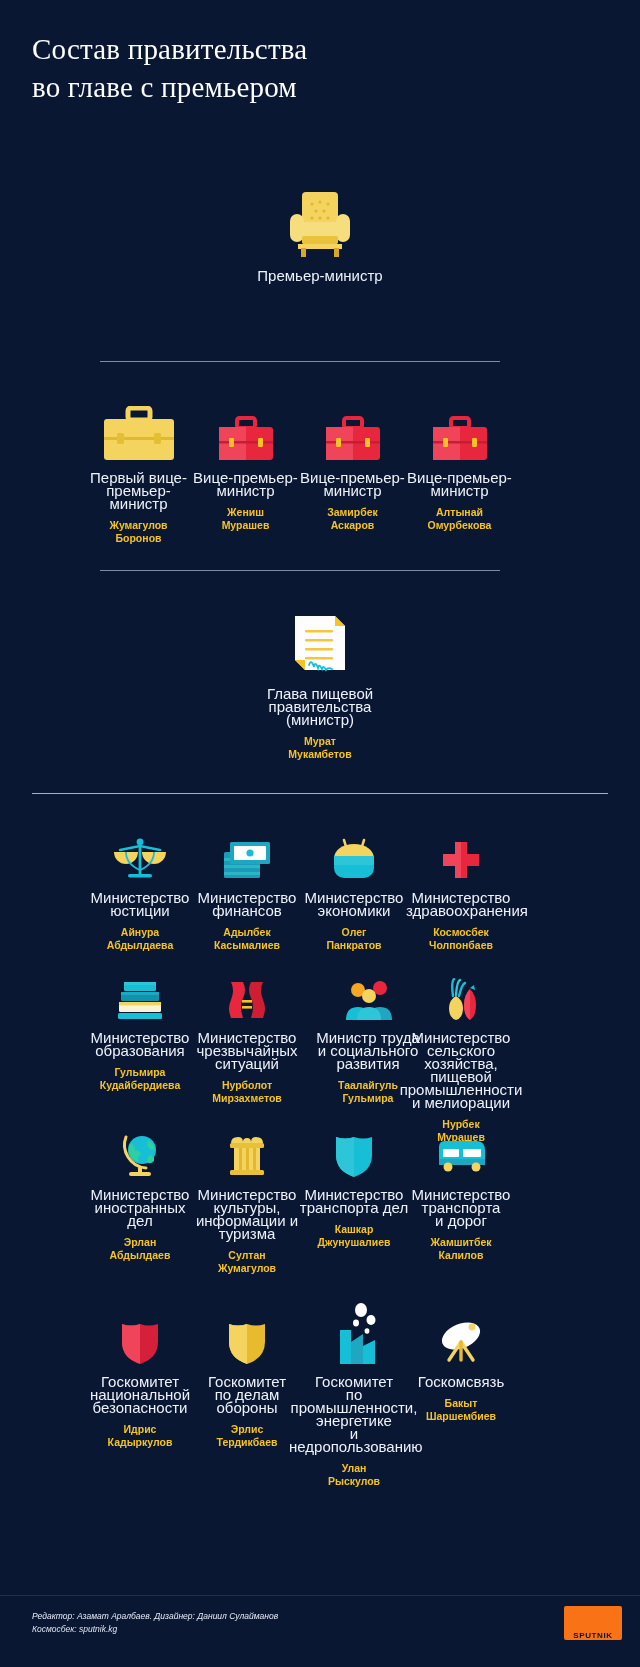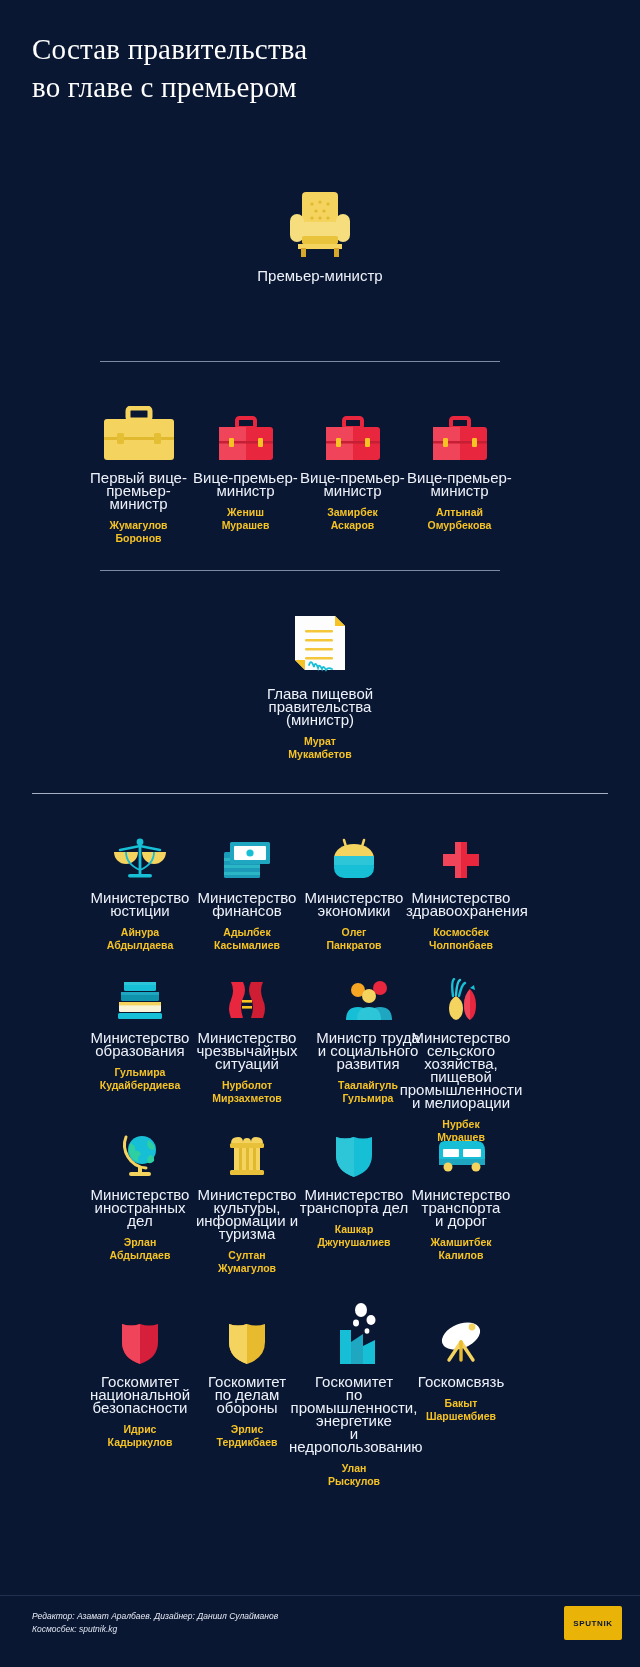--- a/index.html
+++ b/index.html
@@ -44,22 +44,22 @@
     position:absolute; left:0; bottom:0; width:640px; height:72px;
     background:#0a1733; border-top:1px solid #22304f;
   }
   .footer-text {
     position:absolute; left:32px; top:14px;
     font-size:8.5px; line-height:13px; color:#e8ecf5; font-style:italic;
   }
   .footer-text .src { color:#dde3ef; }
   .sputnik-logo {
     position:absolute; right:18px; top:10px; width:58px; height:34px;
-    background:#eab308; border-radius:2px;
-    display:flex; align-items:center; justify-content:center;
+    background:#f97316; border-radius:2px;
+    display:flex; align-items:flex-end; justify-content:center;
   }
   .sputnik-logo .lg {
     font-size:8px; font-weight:bold; letter-spacing:0.6px; color:#0a1733;
   }
 </style>
 </head>
 <body>
 
 <div class="page">
 

